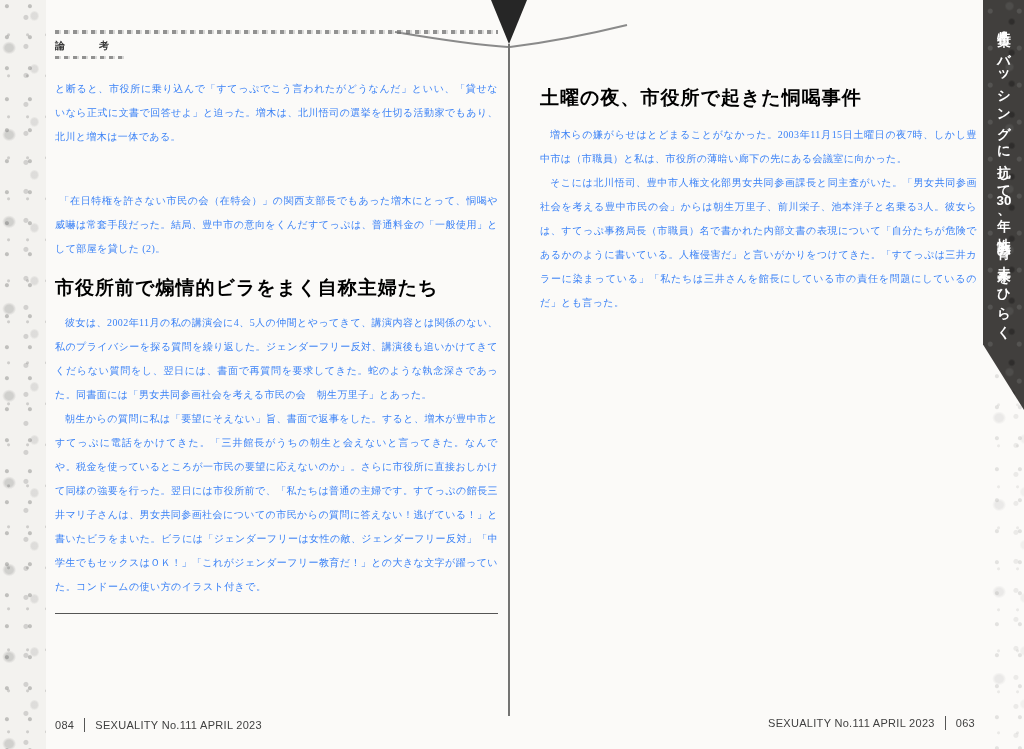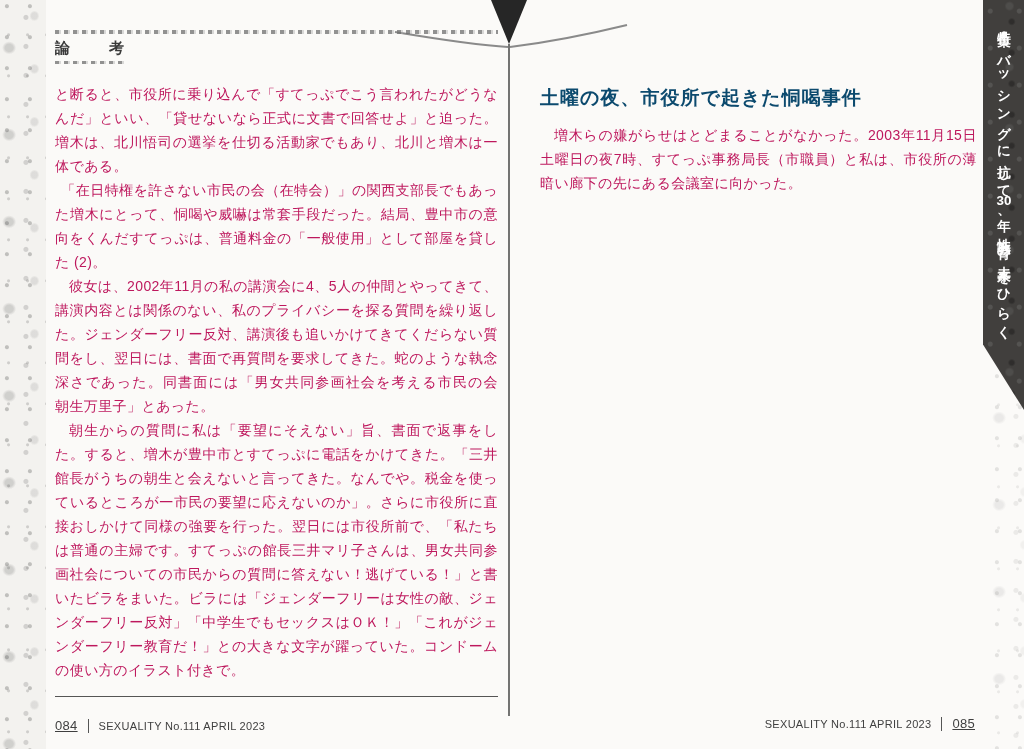--- a/index.html
+++ b/index.html
@@ -45,38 +45,38 @@
   .spine-svg{position:absolute;left:385px;top:0;width:250px;height:749px;}
   
   .page{position:absolute;top:0;}
   .page-left{left:55px;width:443px;}
   .page-right{left:540px;width:437px;}
   
   .rubric-block{margin-top:30px;}
   .hatch{height:4px;width:100%;
     background:repeating-linear-gradient(90deg, rgba(110,110,110,.75) 0 4px, rgba(175,175,175,.45) 4px 6px, transparent 6px 9px);}
   .hatch.short{width:72px;height:3px;margin-top:3px;}
-  .rubric{font-weight:700;font-size:15px;letter-spacing:12px;color:#3a3a3a;margin-top:5px;}
+  .rubric{font-weight:700;font-size:10px;letter-spacing:12px;color:#3a3a3a;margin-top:5px;}
   
-  .body-text{font-size:14px;line-height:24px;text-align:justify;color:#be185d;letter-spacing:.4px;}
+  .body-text{font-size:10px;line-height:24px;text-align:justify;color:#3b82f6;letter-spacing:.4px;font-family:Liberation Serif, serif;}
   .body-text p{margin:0;}
   p.ind{text-indent:1em;}
-  p.ind-half{text-indent:.45em;}
-  .sec-heading{font-size:19px;font-weight:700;color:#0c4a6e;letter-spacing:1px;margin:14px 0 10px 0;}
+  p.ind-half{text-indent:.45em;margin-top:40px;}
+  .sec-heading{font-size:19px;font-weight:700;color:#000000;letter-spacing:1px;margin:14px 0 10px 0;}
   .page-right .sec-heading{margin:85px 0 12px 0;}
   .page-left .body-start{margin-top:18px;}
   
   .footnote{margin-top:14px;border-top:1px solid #555;padding-top:7px;
     font-size:10px;line-height:15px;color:#3c3c3c;text-align:justify;}
   
   .folio{position:absolute;font-size:11px;color:#3f3f3f;letter-spacing:.3px;display:flex;align-items:center;gap:10px;}
   .folio .divider{display:inline-block;width:1px;height:14px;background:#555;}
   .folio-left{left:55px;top:718px;}
   .folio-right{left:auto;right:49px;top:716px;}
-  .folio .pageno{font-size:13px;text-decoration:underline;}
+  .folio .pageno{font-size:11px;}
 </style>
 </head>
 <body>
 
 <div class="edge-texture"></div>
 <div class="edge-texture right-low"></div>
 
 <svg class="spine-svg" viewBox="0 0 250 749" xmlns="http://www.w3.org/2000/svg">
   <path d="M106,0 L142,0 L124,44 Z" fill="#262626"></path>
   <path d="M10,32 C70,42 105,46 123,47" fill="none" stroke="#8a8a8a" stroke-width="2"></path>
@@ -93,40 +93,42 @@
     <div class="hatch"></div>
     <div class="rubric">論　考</div>
     <div class="hatch short"></div>
   </div>
 
   <div class="body-text body-start">
     <p>と断ると、市役所に乗り込んで「すてっぷでこう言われたがどうなんだ」といい、「貸せないなら正式に文書で回答せよ」と迫った。増木は、北川悟司の選挙を仕切る活動家でもあり、北川と増木は一体である。</p>
     <p class="ind-half">「在日特権を許さない市民の会（在特会）」の関西支部長でもあった増木にとって、恫喝や威嚇は常套手段だった。結局、豊中市の意向をくんだすてっぷは、普通料金の「一般使用」として部屋を貸した (2)。</p>
   </div>
 
+  <h2 class="sec-heading">市役所前で煽情的ビラをまく自称主婦たち</h2>
 
   <div class="body-text">
     <p class="ind">彼女は、2002年11月の私の講演会に4、5人の仲間とやってきて、講演内容とは関係のない、私のプライバシーを探る質問を繰り返した。ジェンダーフリー反対、講演後も追いかけてきてくだらない質問をし、翌日には、書面で再質問を要求してきた。蛇のような執念深さであった。同書面には「男女共同参画社会を考える市民の会　朝生万里子」とあった。</p>
     <p class="ind">朝生からの質問に私は「要望にそえない」旨、書面で返事をした。すると、増木が豊中市とすてっぷに電話をかけてきた。「三井館長がうちの朝生と会えないと言ってきた。なんでや。税金を使っているところが一市民の要望に応えないのか」。さらに市役所に直接おしかけて同様の強要を行った。翌日には市役所前で、「私たちは普通の主婦です。すてっぷの館長三井マリ子さんは、男女共同参画社会についての市民からの質問に答えない！逃げている！」と書いたビラをまいた。ビラには「ジェンダーフリーは女性の敵、ジェンダーフリー反対」「中学生でもセックスはＯＫ！」「これがジェンダーフリー教育だ！」との大きな文字が躍っていた。コンドームの使い方のイラスト付きで。</p>
   </div>
 
   <div class="footnote">
     
   </div>
 </div>
 
 <div class="page page-right">
   <h2 class="sec-heading">土曜の夜、市役所で起きた恫喝事件</h2>
   <div class="body-text">
-    <p class="ind">増木らの嫌がらせはとどまることがなかった。2003年11月15日土曜日の夜7時、すてっぷ事務局長（市職員）と私は、市役所の薄暗い廊下の先にある会議室に向かった。</p>
+    <p class="ind">増木らの嫌がらせはとどまることがなかった。2003年11月15日土曜日の夜7時、しかし豊中市は（市職員）と私は、市役所の薄暗い廊下の先にある会議室に向かった。</p>
+    <p class="ind">そこには北川悟司、豊中市人権文化部男女共同参画課長と同主査がいた。「男女共同参画社会を考える豊中市民の会」からは朝生万里子、前川栄子、池本洋子と名乗る3人。彼女らは、すてっぷ事務局長（市職員）名で書かれた内部文書の表現について「自分たちが危険であるかのように書いている。人権侵害だ」と言いがかりをつけてきた。「すてっぷは三井カラーに染まっている」「私たちは三井さんを館長にしている市の責任を問題にしているのだ」とも言った。</p>
   </div>
 </div>
 
 <div class="folio folio-left">
   <span class="pageno">084</span>
   <span class="divider"></span>
   <span>SEXUALITY No.111 APRIL 2023</span>
 </div>
 <div class="folio folio-right">
   <span>SEXUALITY No.111 APRIL 2023</span>
   <span class="divider"></span>
-  <span class="pageno">085</span>
+  <span class="pageno">063</span>
 </div>
 
 </body></html>

